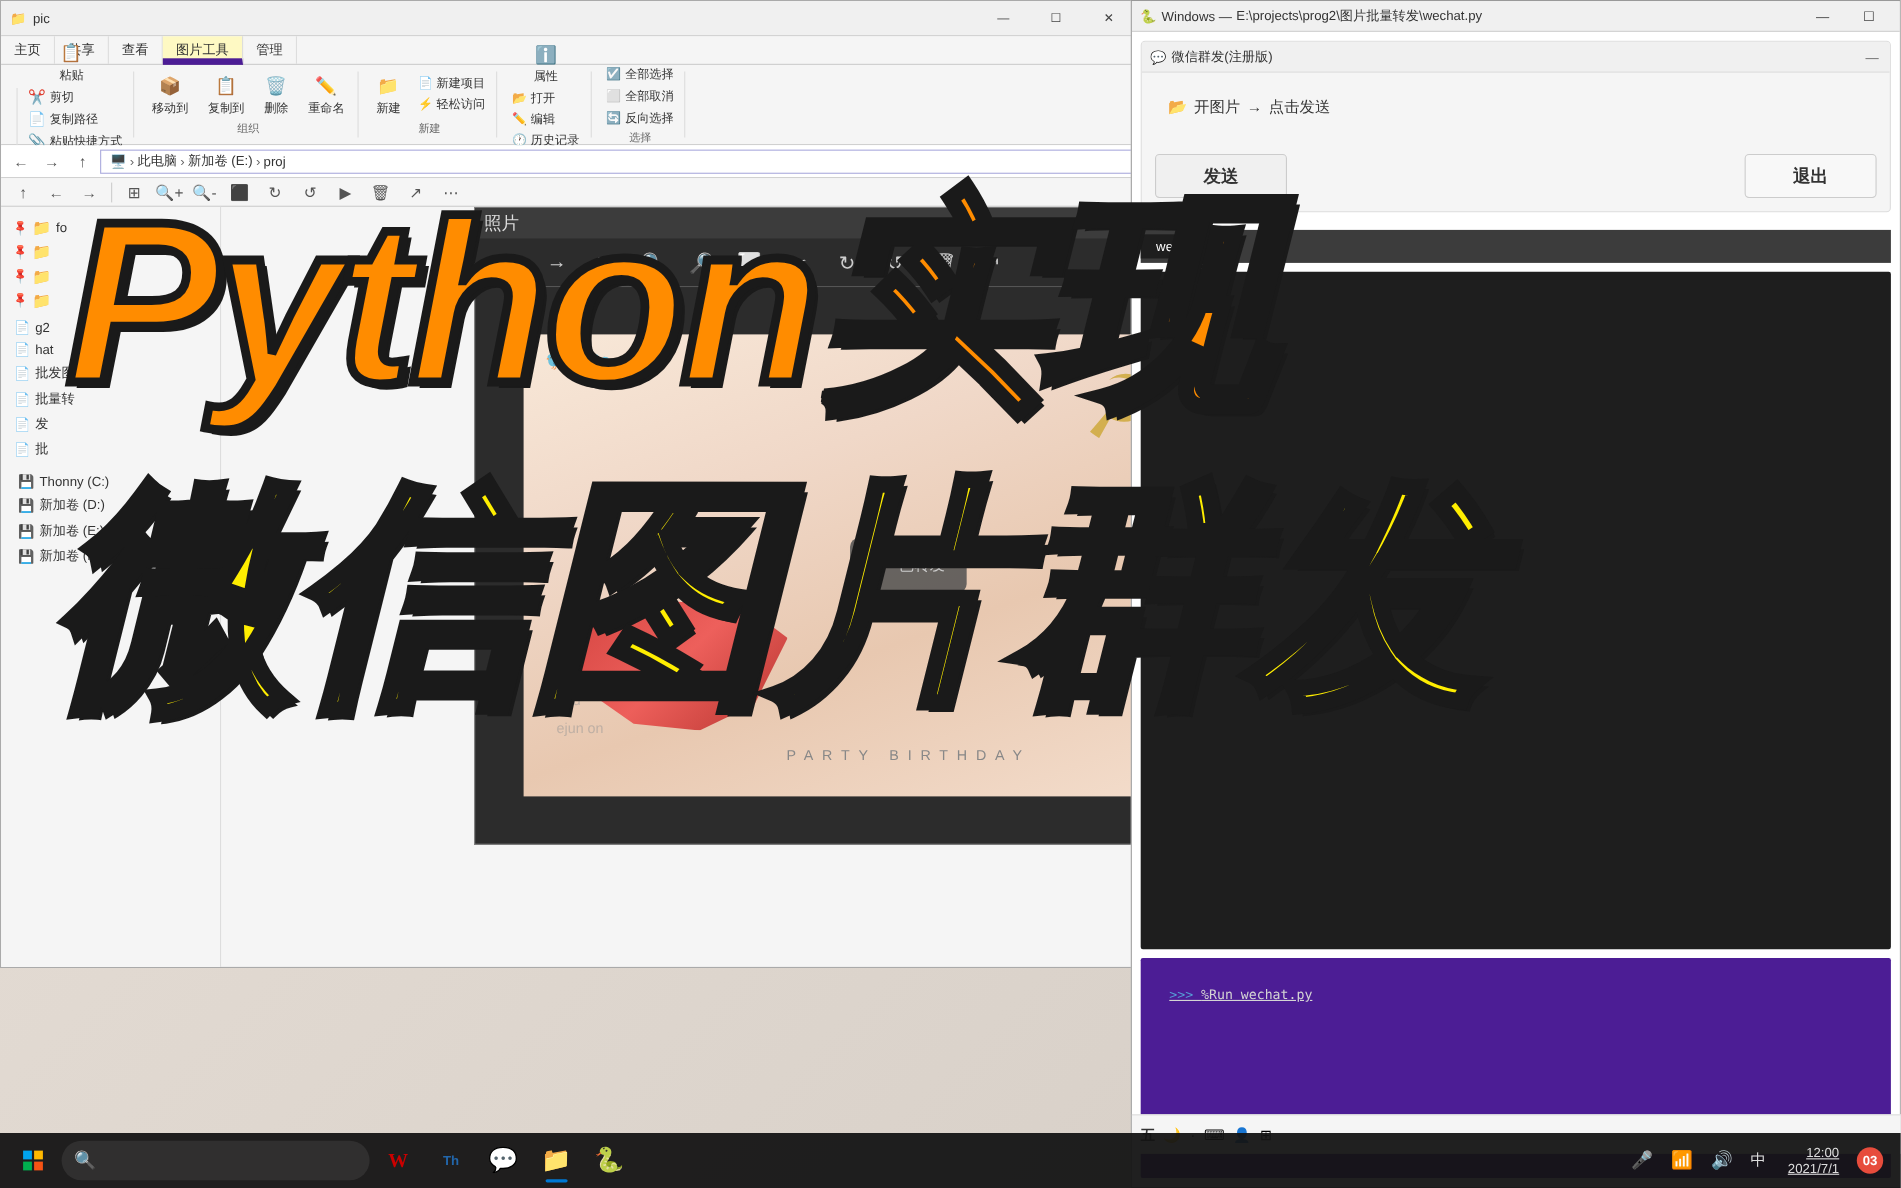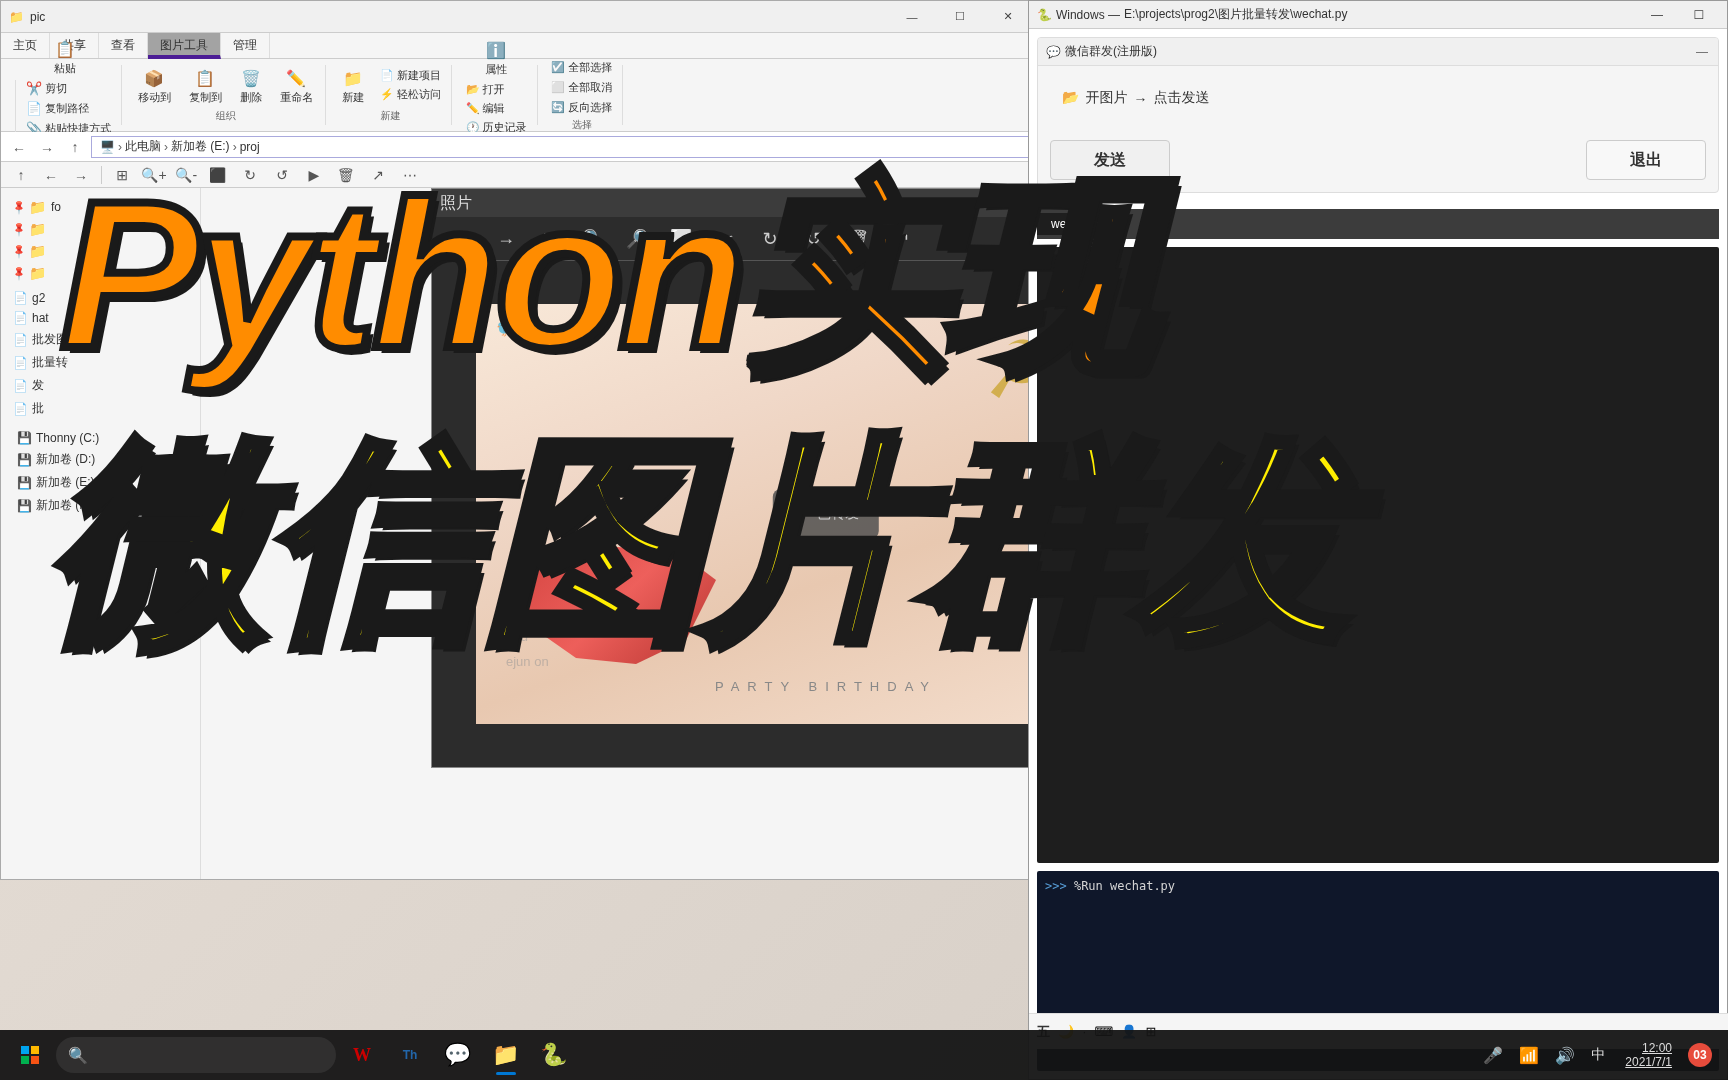--- a/index.html
+++ b/index.html
@@ -112,22 +112,22 @@
       border-bottom: 1px solid #ccc;
     }
     .ribbon-tab {
       padding: 4px 12px;
       font-size: 12px;
       cursor: pointer;
       color: #333;
       border-right: 1px solid #ddd;
     }
     .ribbon-tab.active {
-      background: #a3a3a3;
-      border-bottom: 4px solid #4c1d95;
+      background: #fef9c3;
+      border-bottom: 6px solid #4c1d95;
       margin-bottom: -1px;
     }
     .ribbon-content {
       display: flex;
       align-items: center;
       padding: 4px 8px;
       gap: 4px;
       height: 72px;
     }
     .ribbon-group {
@@ -740,28 +740,29 @@
       text-align: right;
       margin-right: 12px;
       user-select: none;
     }
     .kw { color: #c586c0; }
     .var { color: #9cdcfe; }
 
     
     .thonny-terminal {
       height: 200px;
-      background: #0f172a;
+      background: #4c1d95;
       color: #d4d4d4;
       font-family: Consolas, monospace;
       font-size: 12px;
-      padding: 8px;
+      padding: 26px;
       margin: 0 8px 8px 8px;
       border-radius: 2px;
       overflow-y: auto;
+      text-decoration: underline;
     }
 
     
     .thonny-tabs {
       display: flex;
       background: #3c3c3c;
       height: 30px;
       align-items: center;
       margin: 8px 8px 0 8px;
     }

